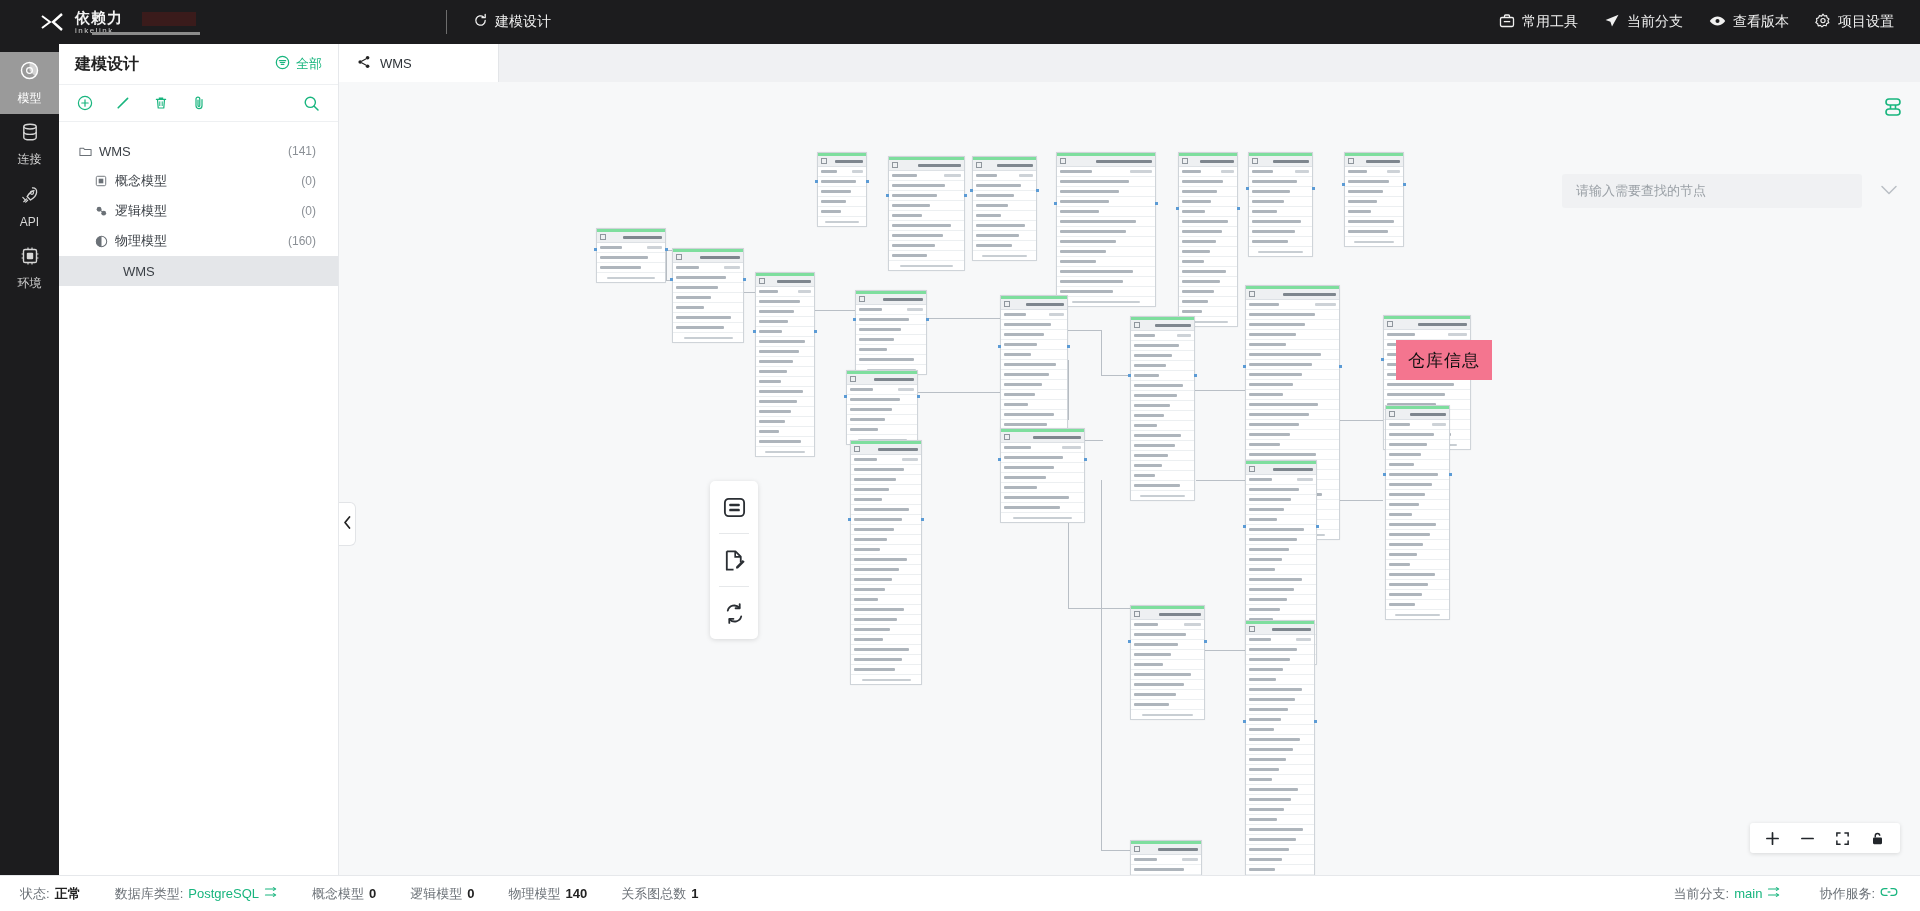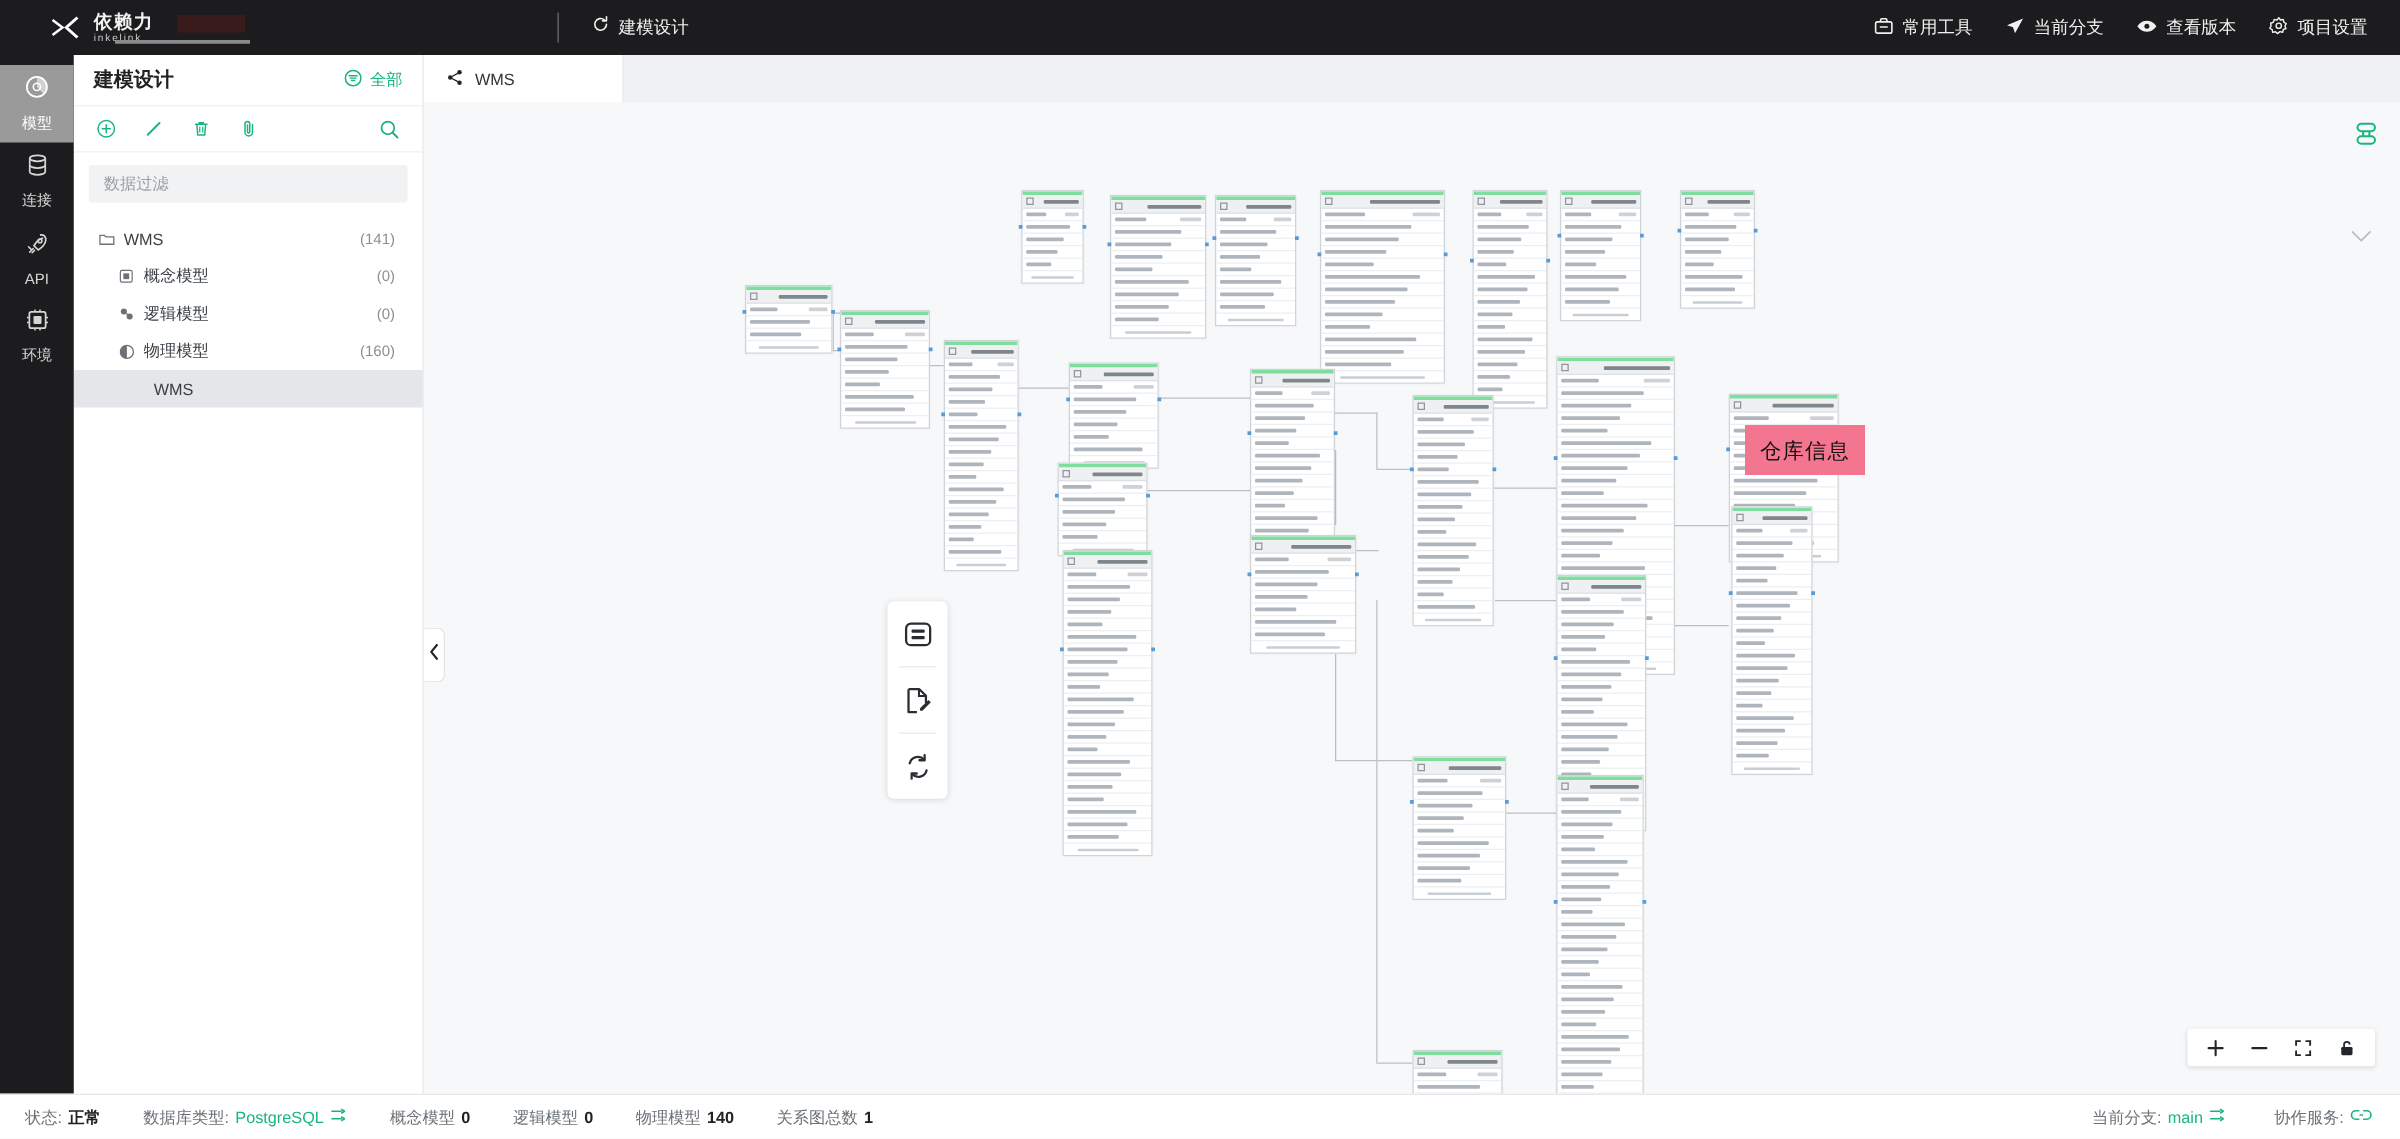--- a/index.html
+++ b/index.html
@@ -319,23 +319,20 @@
           </svg>
         </span>
         <span class="ti" style="margin-left:auto">
           <svg width="17" height="17" viewBox="0 0 17 17">
             <circle cx="7.3" cy="7.3" r="5.1" stroke="#18b57e" stroke-width="1.4" fill="none"></circle>
             <path d="M11.2 11.2 15 15" stroke="#18b57e" stroke-width="1.5" stroke-linecap="round"></path>
           </svg>
         </span>
       </div>
 
-      <div class="filter-box">
-        <span>数据过滤</span>
-      </div>
 
       <div class="tree-list">
         <div class="tree-row lvl1">
           <span class="tr-ico">
             <svg width="13" height="13" viewBox="0 0 14 14">
               <path d="M1 3.6h4l1 1.3h7v6.3H1z" stroke="#6b7177" stroke-width="1.1" fill="none" stroke-linejoin="round"></path>
             </svg>
           </span>
           <span>WMS</span>
           <span class="tr-count">(141)</span>
@@ -1529,20 +1526,23 @@
         <div class="align-btn">
           <span>
             <svg width="22" height="22" viewBox="0 0 22 22">
               <rect x="4" y="3" width="14" height="6" rx="3" stroke="#18b57e" stroke-width="1.6" fill="none"></rect>
               <rect x="4" y="13" width="14" height="6" rx="3" stroke="#18b57e" stroke-width="1.6" fill="none"></rect>
               <path d="M8.5 9v4M13.5 9v4" stroke="#18b57e" stroke-width="1.6"></path>
             </svg>
           </span>
         </div>
 
+        <div class="node-search">
+          <span title="请输入需要查找的节点">请输入需要查找的节点</span>
+        </div>
         <span class="search-caret">
           <svg width="18" height="12" viewBox="0 0 18 12">
               <path d="M2 2.5 9 9.5 16 2.5" stroke="#b9bfc5" stroke-width="1.5" fill="none" stroke-linecap="round" stroke-linejoin="round"></path>
             </svg>
         </span>
 
         <div class="left-float">
           <div class="lf-btn">
             <svg width="25" height="25" viewBox="0 0 26 26">
               <rect x="3" y="4" width="20" height="18" rx="4" stroke="#2a2e33" stroke-width="1.9" fill="none"></rect>

